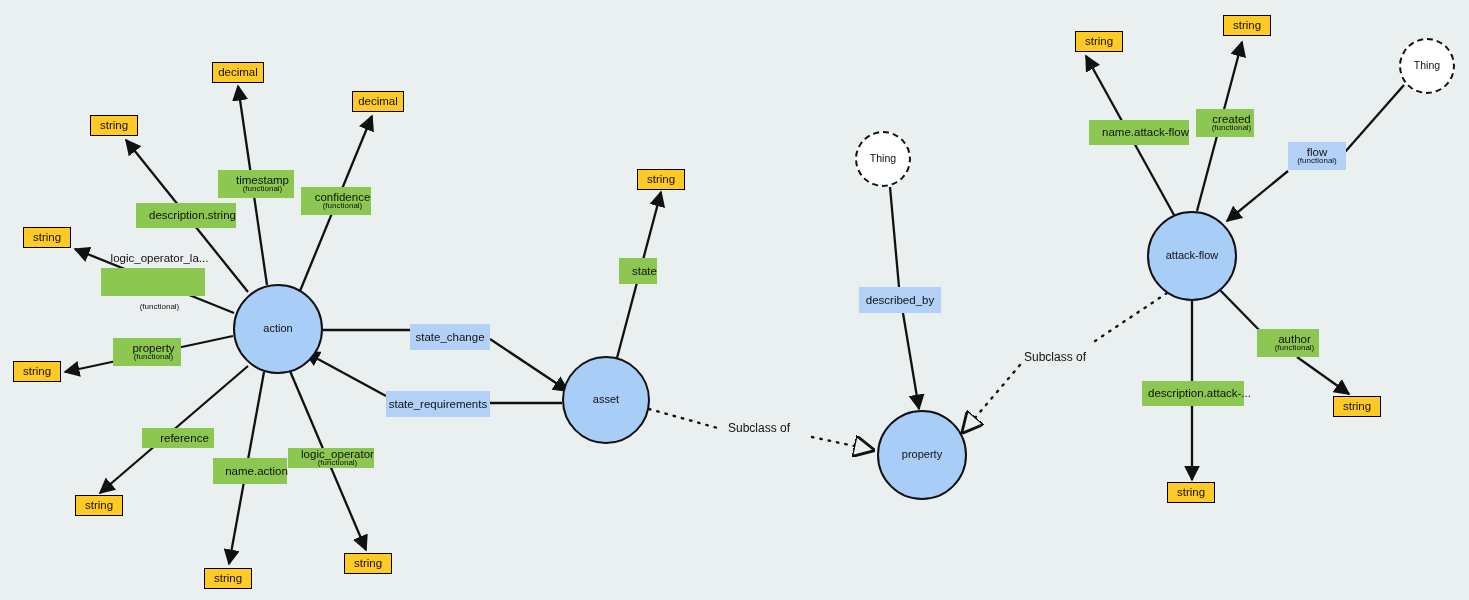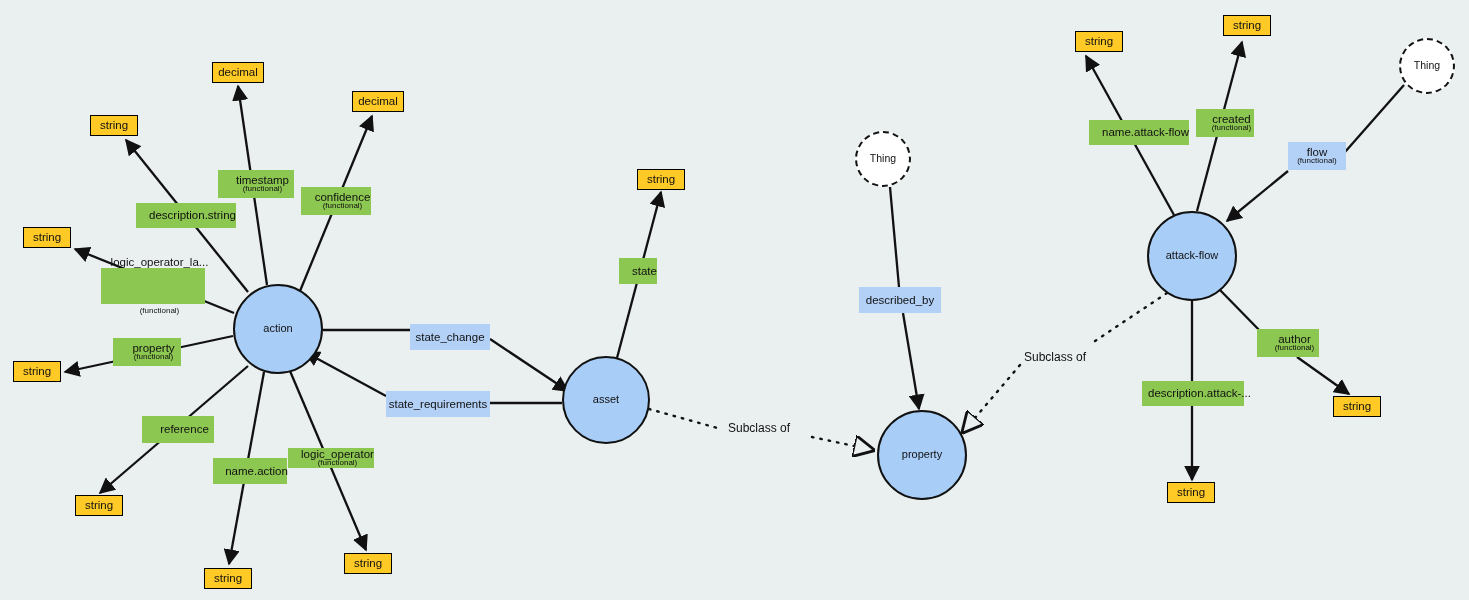--- a/index.html
+++ b/index.html
@@ -208,31 +208,31 @@
 
   <div class="boxlabel dataprop" style="left:301px;top:187px;width:70px;height:28px;">
     <span class="main">confidence</span>
     <span class="func">(functional)</span>
     </div>
 
   <div class="boxlabel dataprop" style="left:136px;top:203px;width:100px;height:25px;">
     <span class="main">description.string</span>
     </div>
 
-  <div class="boxlabel dataprop" style="left:101px;top:268px;width:104px;height:36px;gap:40px;">
+  <div class="boxlabel dataprop" style="left:101px;top:268px;width:104px;height:28px;gap:40px;">
     <span class="main">logic_operator_la...</span>
     <span class="func">(functional)</span>
     </div>
 
   <div class="boxlabel dataprop" style="left:113px;top:338px;width:68px;height:28px;">
     <span class="main">property</span>
     <span class="func">(functional)</span>
     </div>
 
-  <div class="boxlabel dataprop" style="left:142px;top:416px;width:72px;height:27px;">
+  <div class="boxlabel dataprop" style="left:142px;top:428px;width:72px;height:20px;">
     <span class="main">reference</span>
     </div>
 
   <div class="boxlabel dataprop" style="left:213px;top:458px;width:74px;height:26px;">
     <span class="main">name.action</span>
     </div>
 
   <div class="boxlabel dataprop" style="left:288px;top:448px;width:86px;height:20px;">
     <span class="main">logic_operator</span>
     <span class="func">(functional)</span>

